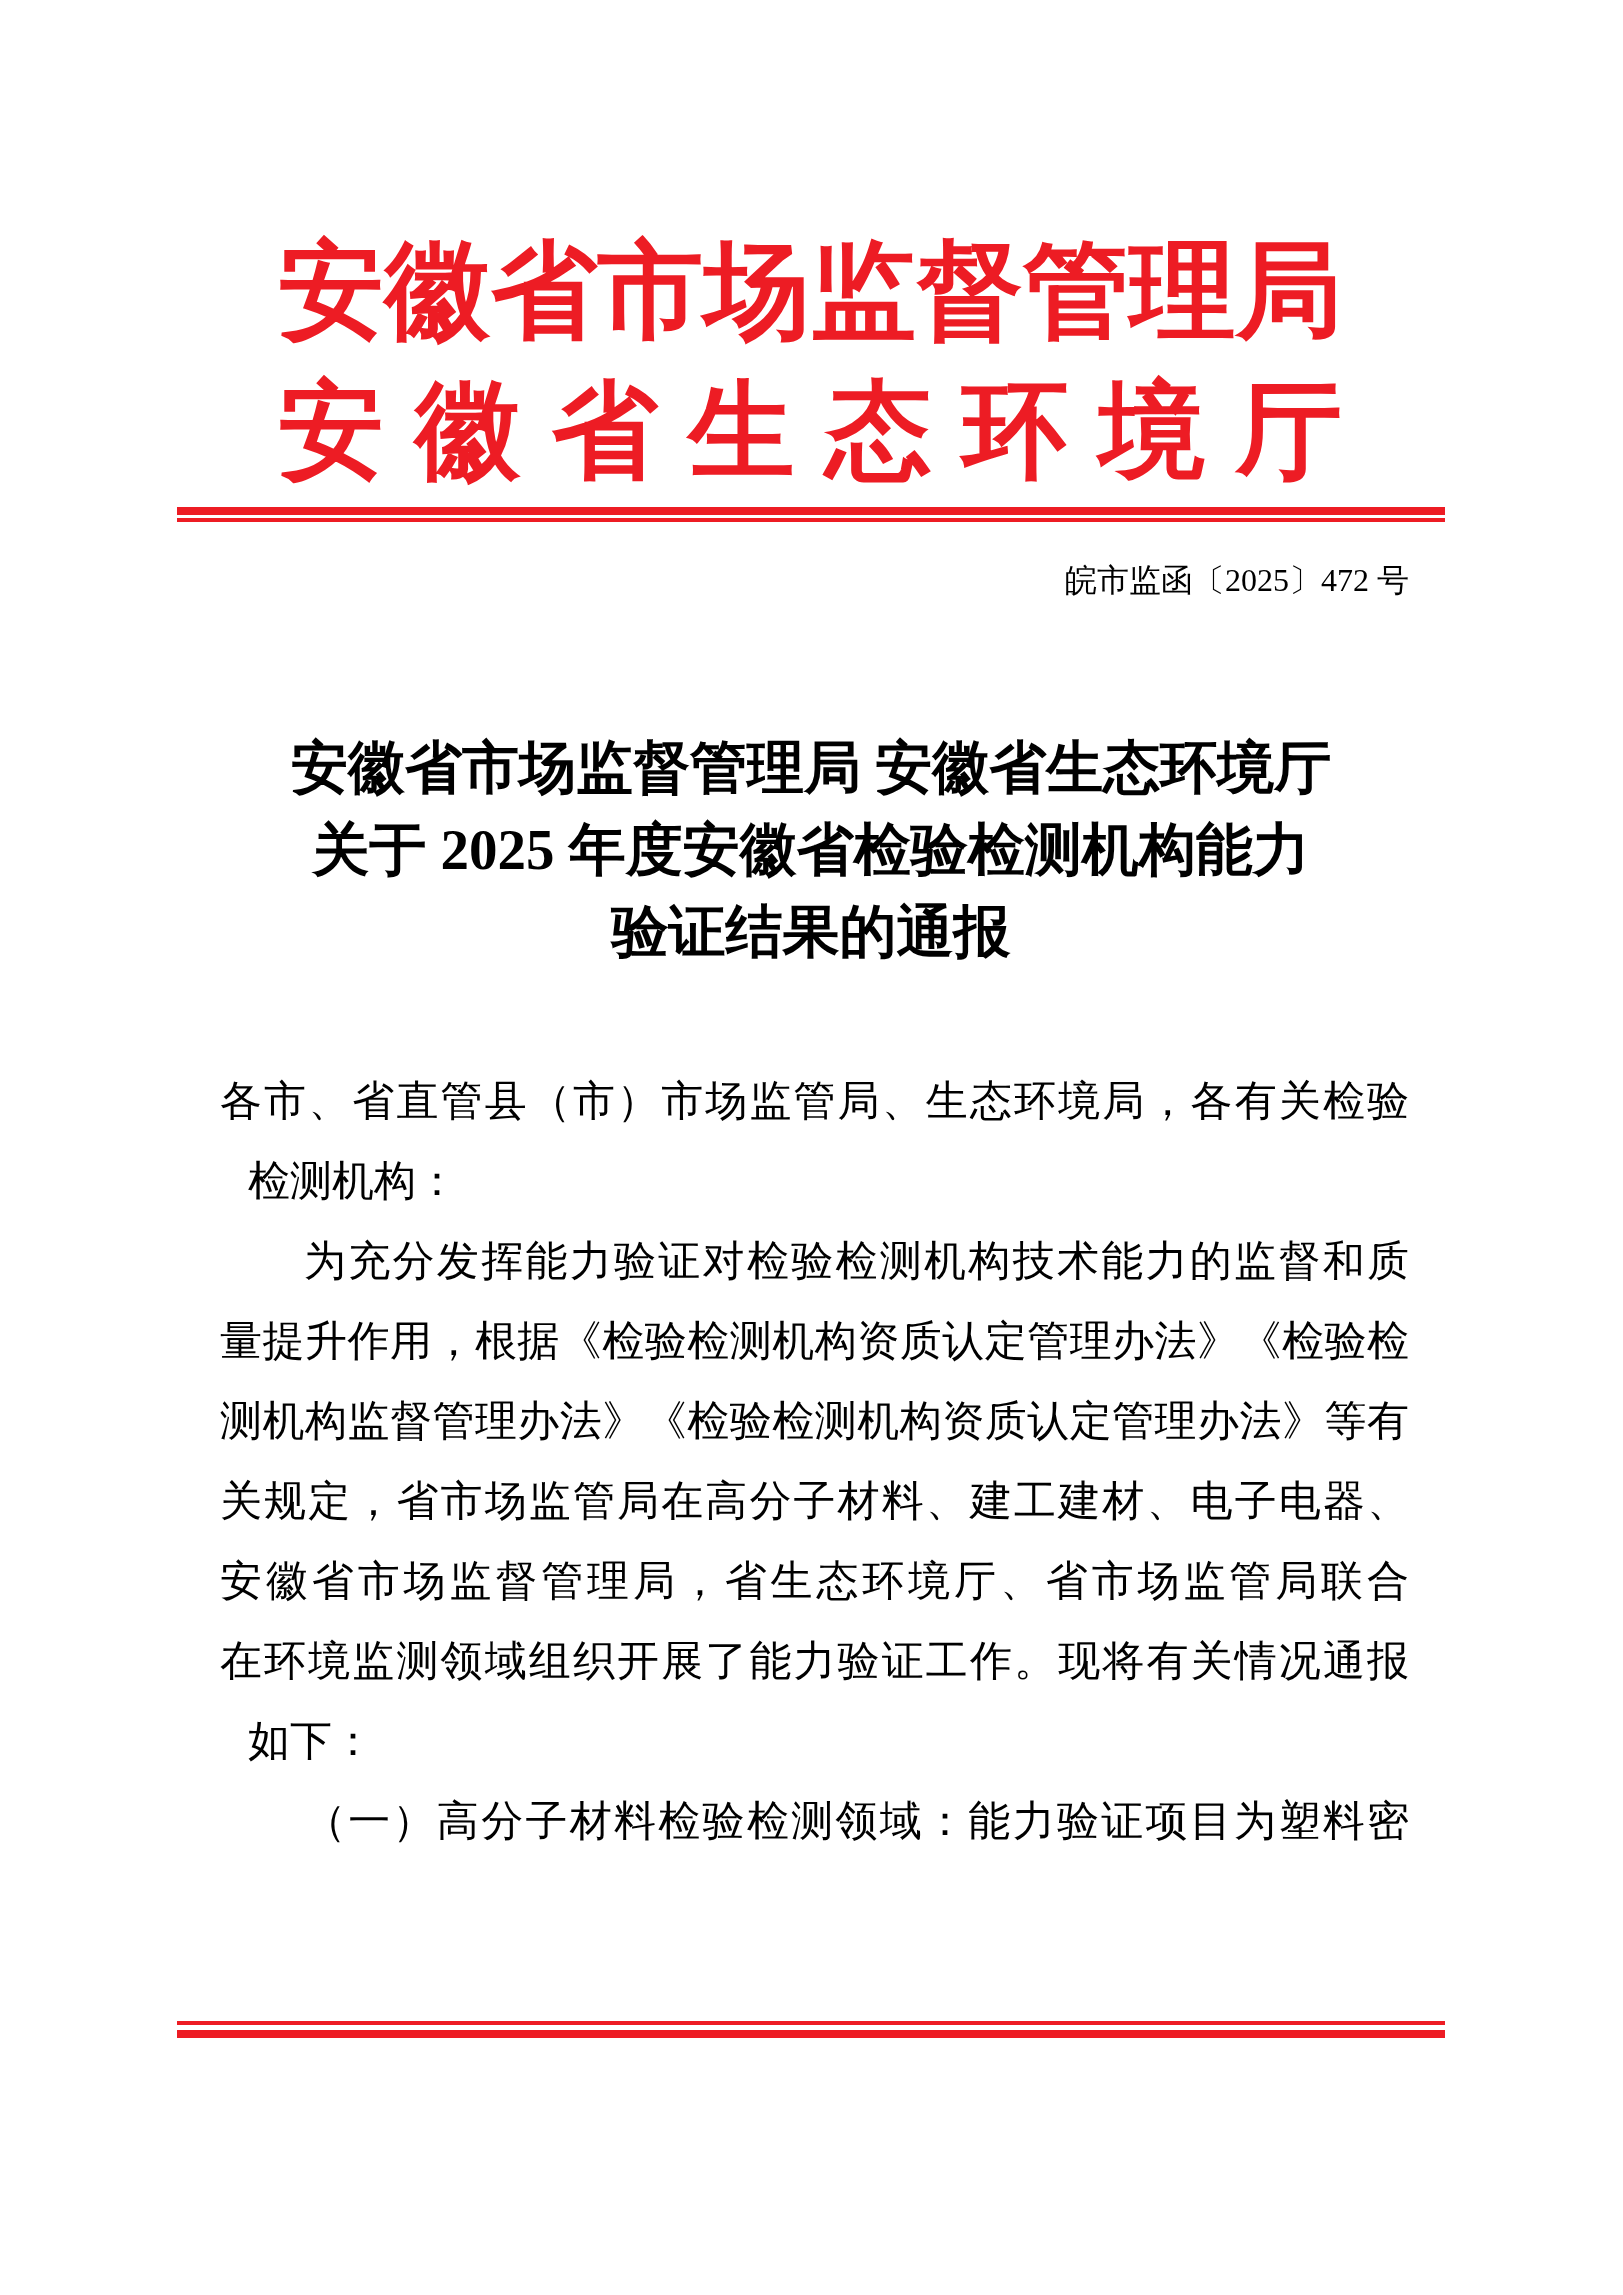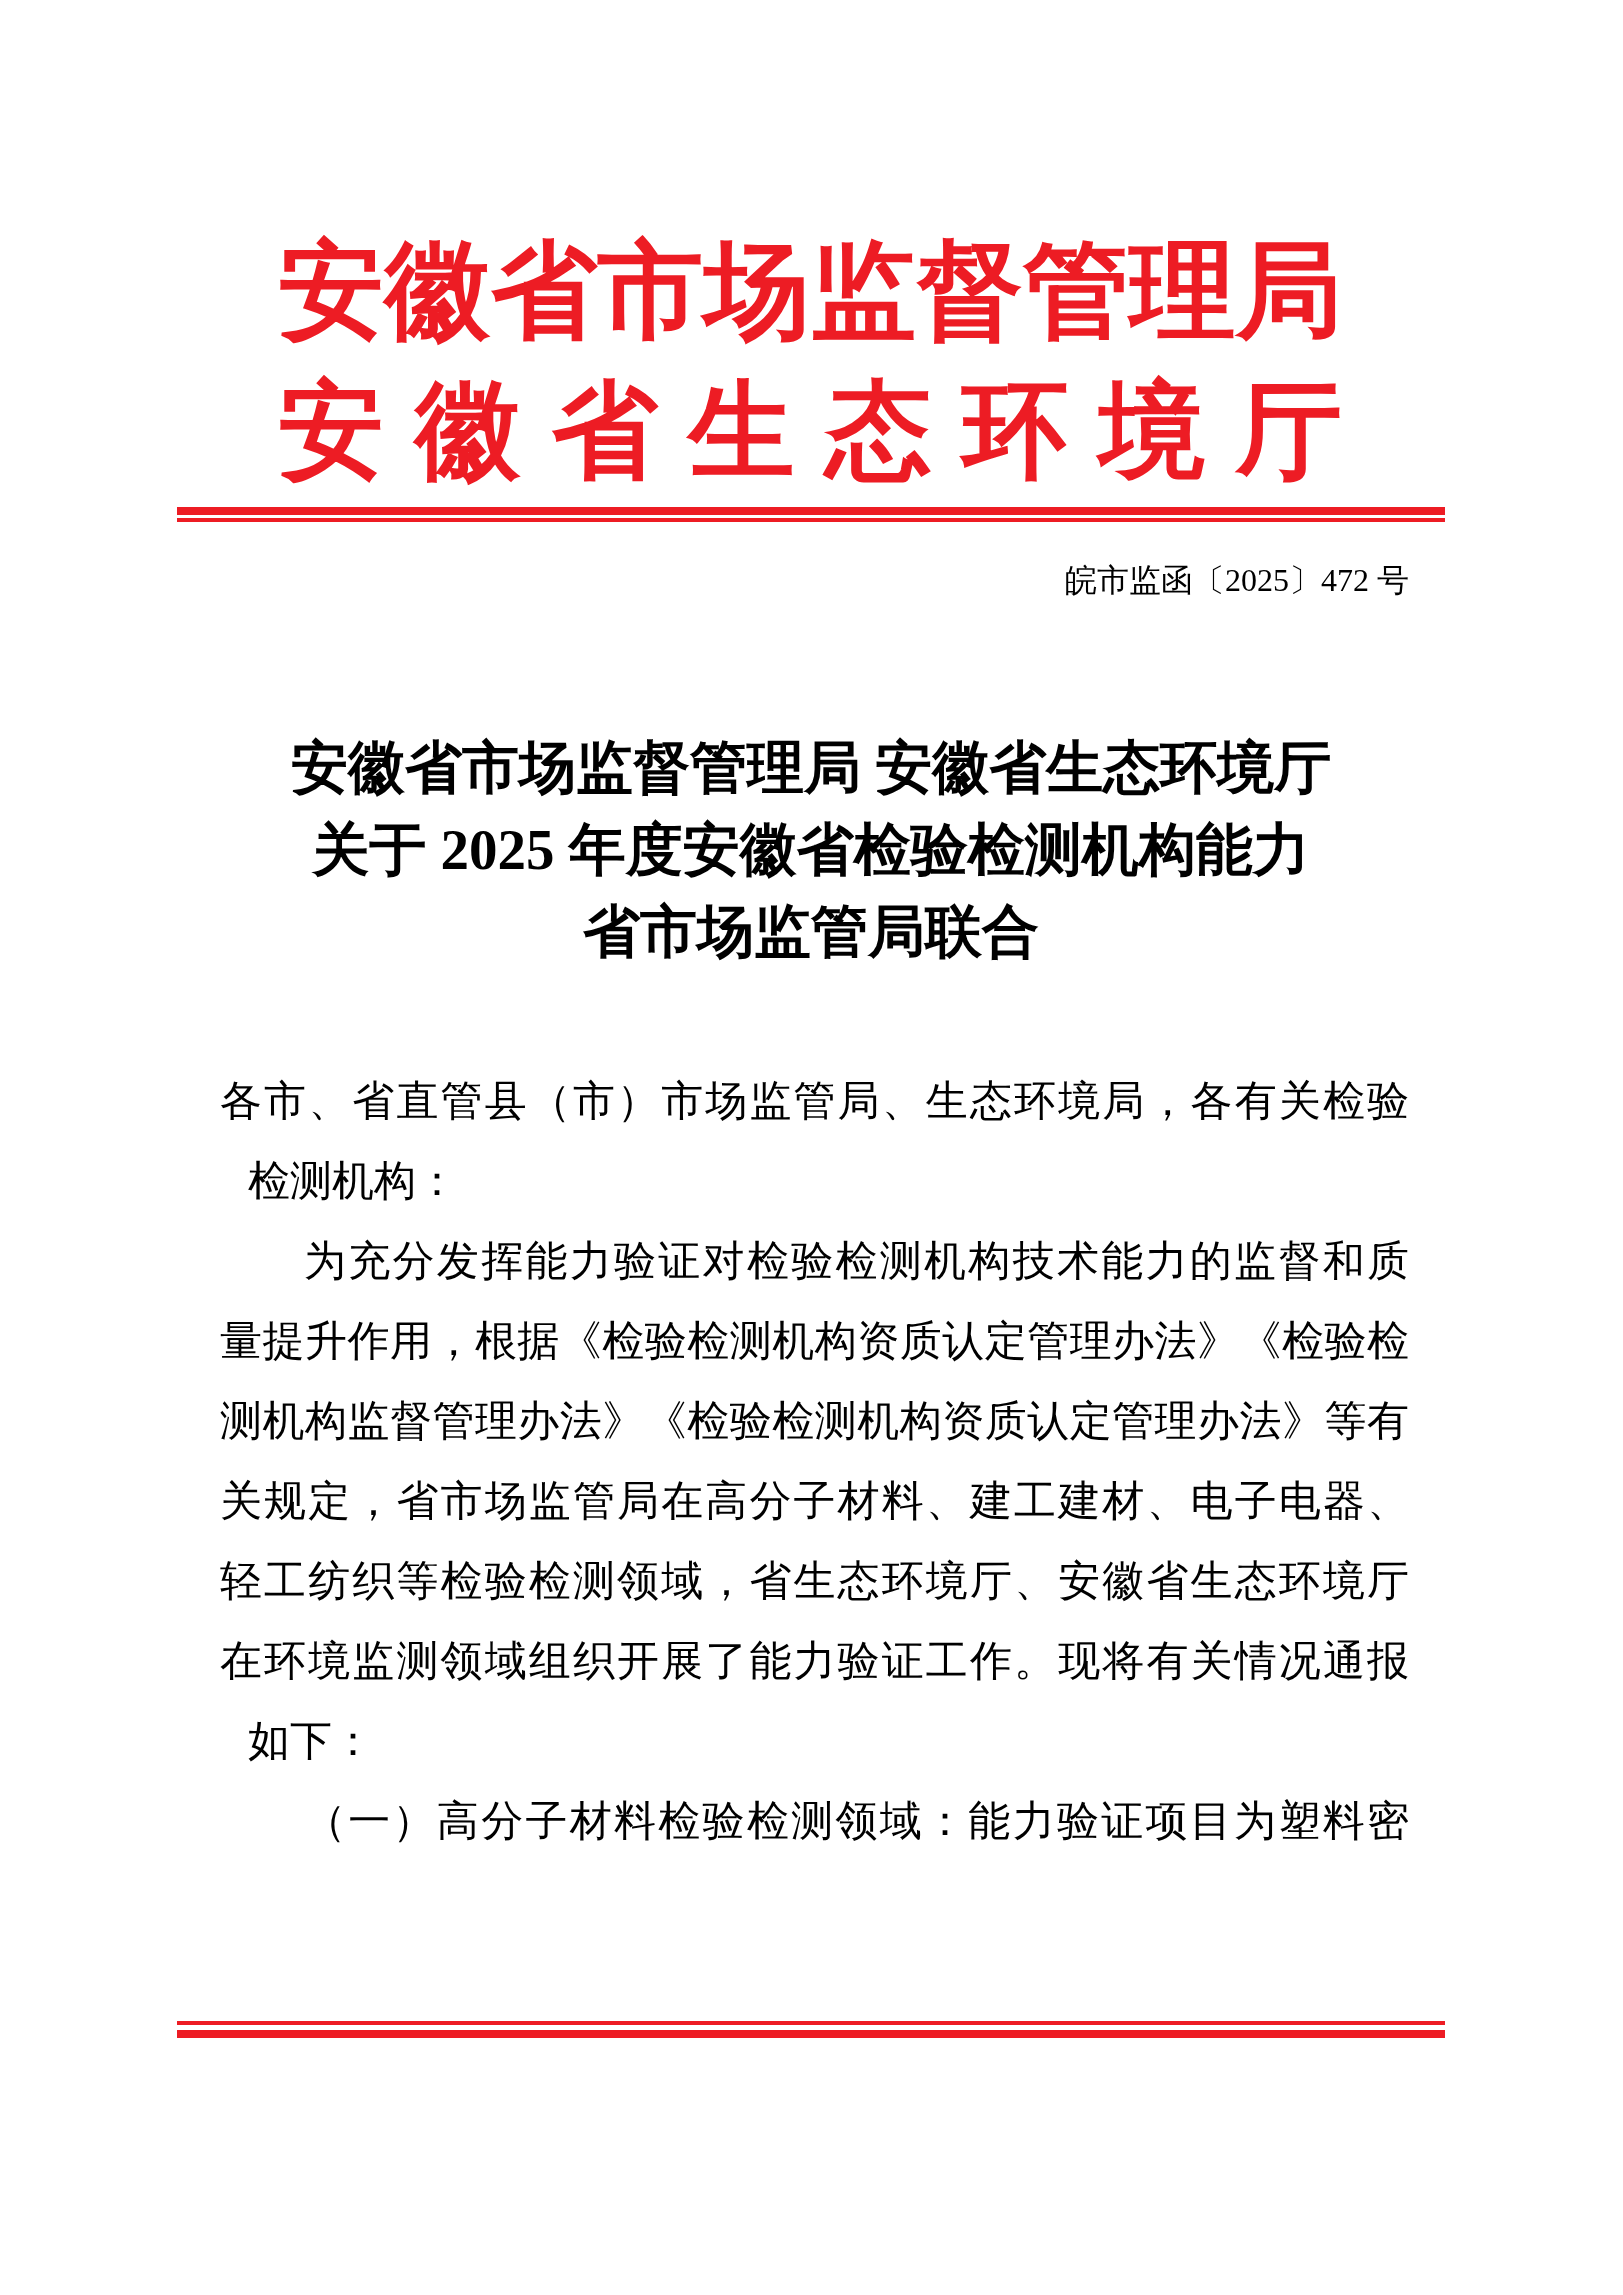--- a/index.html
+++ b/index.html
@@ -121,31 +121,31 @@
         <span>厅</span>
       </div>
     <div class="rule rule-header-thick"></div>
     <div class="rule rule-header-thin"></div>
     <div class="doc-number">皖市监函〔2025〕472 号</div>
   </header>
 
   <h1 class="doc-title">
     <div>安徽省市场监督管理局 安徽省生态环境厅</div>
     <div>关于 2025 年度安徽省检验检测机构能力</div>
-    <div>省市场监管局联合</div>
+    <div>验证结果的通报</div>
   </h1>
 
   <main class="doc-body">
       <div class="body-line">各市、省直管县（市）市场监管局、生态环境局，各有关检验</div>
       <div class="body-line noju">检测机构：</div>
       <div class="body-line indent">为充分发挥能力验证对检验检测机构技术能力的监督和质</div>
       <div class="body-line">量提升作用，根据《检验检测机构资质认定管理办法》《检验检</div>
       <div class="body-line">测机构监督管理办法》《检验检测机构资质认定管理办法》等有</div>
       <div class="body-line">关规定，省市场监管局在高分子材料、建工建材、电子电器、</div>
-      <div class="body-line">轻工纺织等检验检测领域，省生态环境厅、安徽省生态环境厅</div>
+      <div class="body-line">安徽省市场监督管理局，省生态环境厅、省市场监管局联合</div>
       <div class="body-line">在环境监测领域组织开展了能力验证工作。现将有关情况通报</div>
       <div class="body-line noju">如下：</div>
       <div class="body-line indent">（一）高分子材料检验检测领域：能力验证项目为塑料密</div>
     </main>
 
   <footer>
     <div class="rule rule-footer-thin"></div>
     <div class="rule rule-footer-thick"></div>
   </footer>
 

